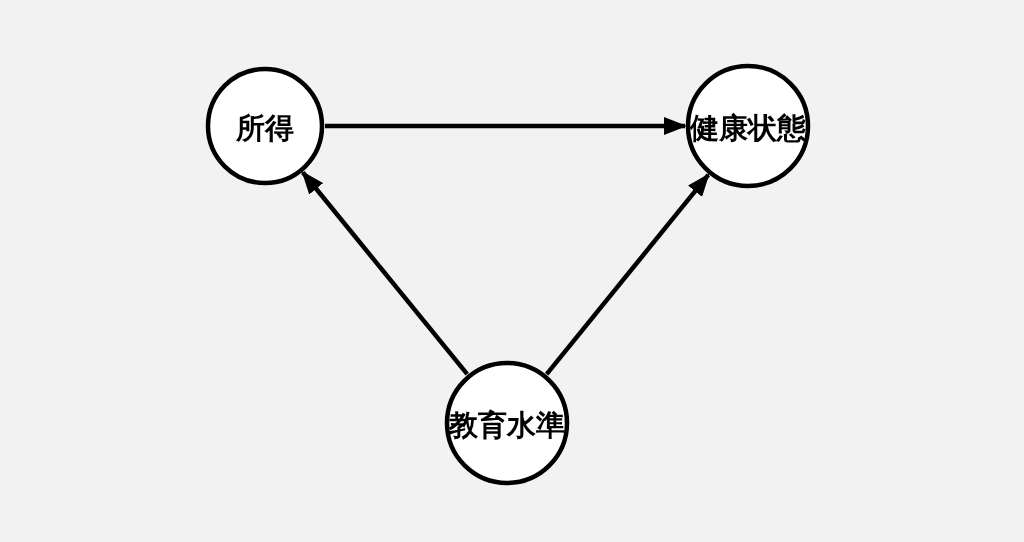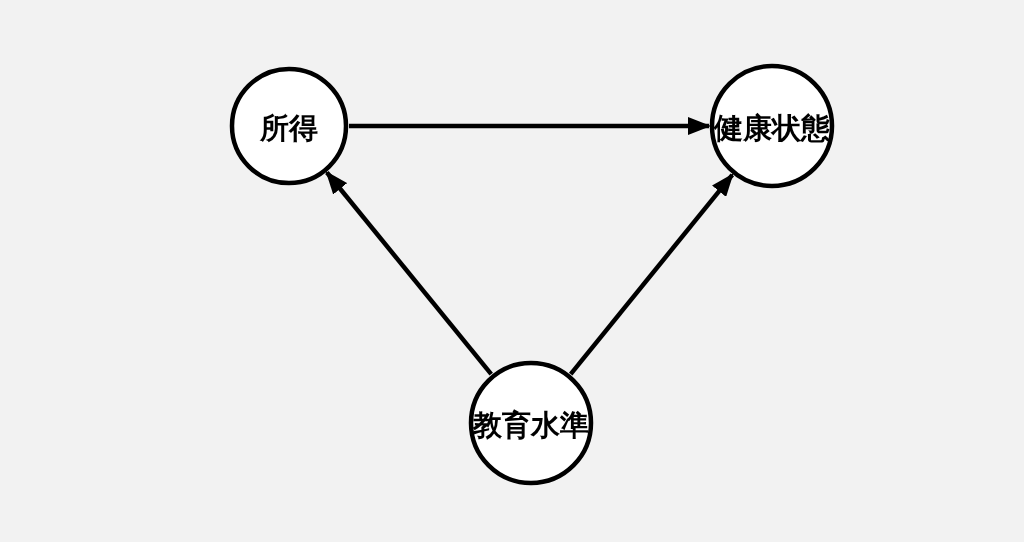--- a/index.html
+++ b/index.html
@@ -10,21 +10,20 @@
     width: 1024px;
     height: 542px;
     background: #f2f2f2;
     font-family: "DejaVu Sans", "Liberation Sans", sans-serif;
     overflow: hidden;
   }
   .diagram-wrap {
     width: 944px;
     height: 542px;
     position: relative;
-    padding-left: 24px;
   }
   svg {
     display: block;
   }
   .node-circle {
     fill: #ffffff;
     stroke: #000000;
     stroke-width: 4.5;
   }
   .node-label {

